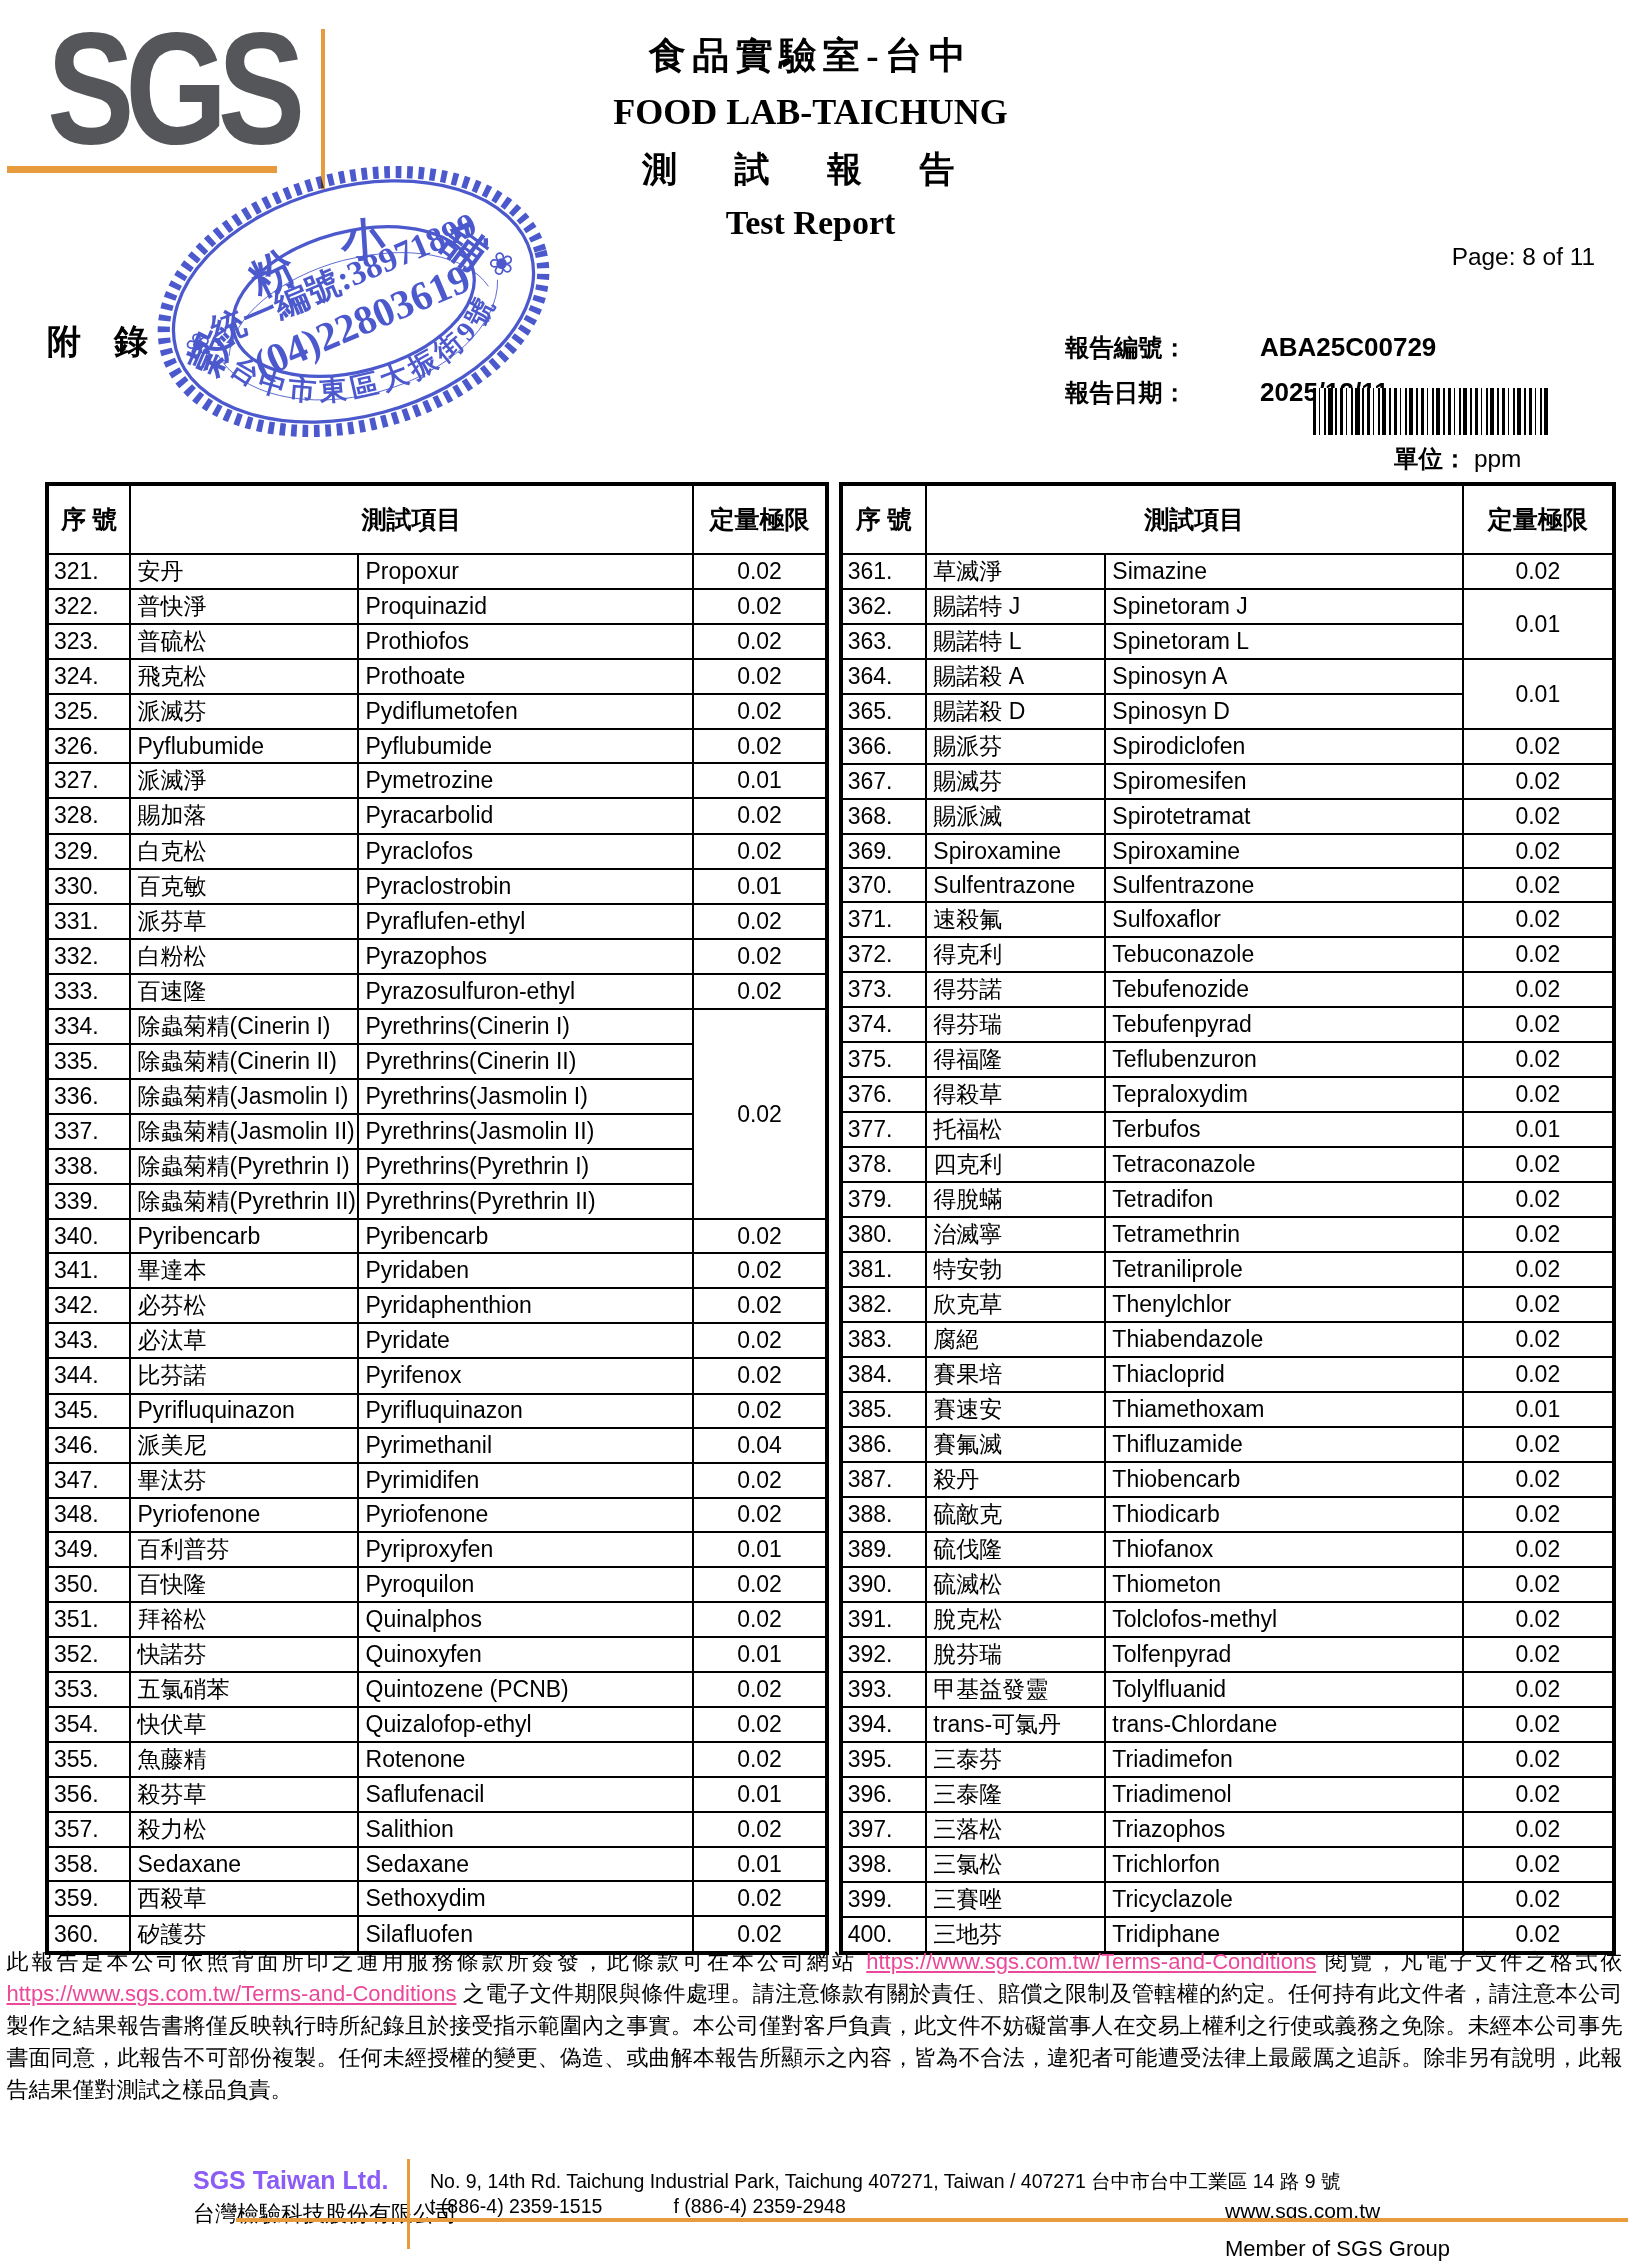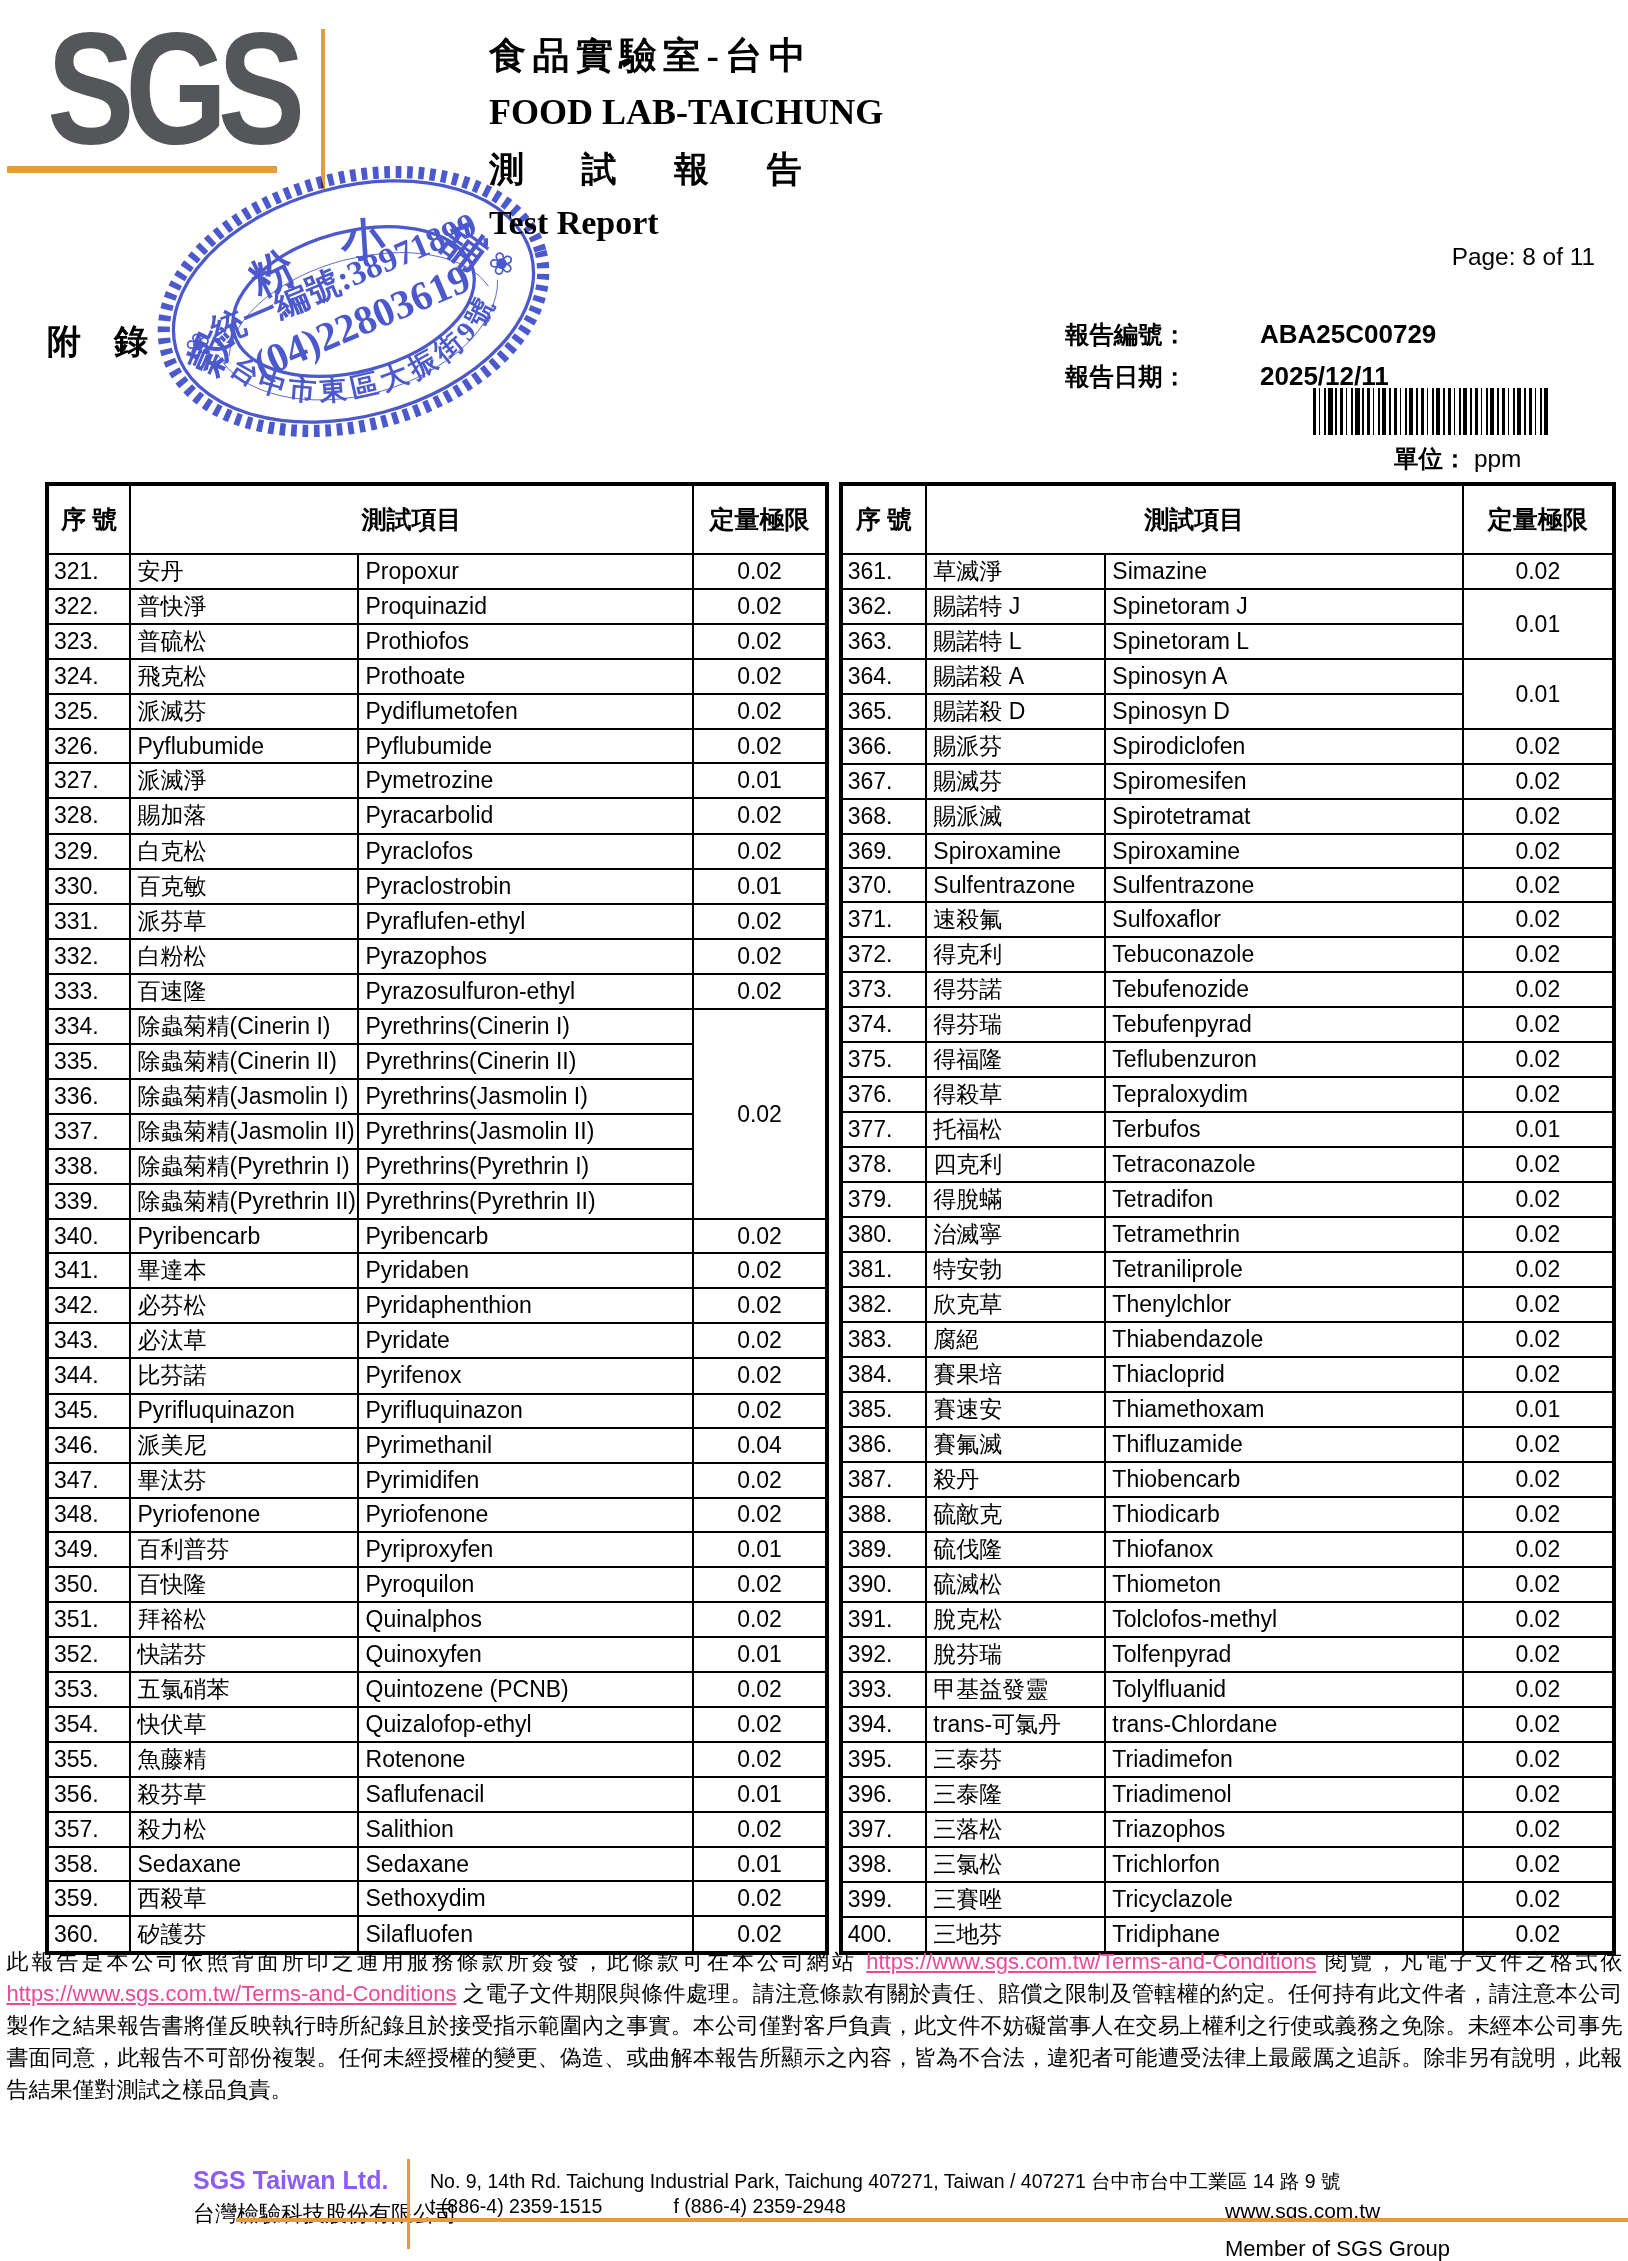--- a/index.html
+++ b/index.html
@@ -8,34 +8,34 @@
 
   
   .sgs-text{position:absolute;left:47px;top:14.7px;font-size:160px;line-height:145px;
             font-weight:bold;letter-spacing:-11.4px;color:#54565A;
             transform:scaleX(0.82);transform-origin:left top;
             font-family:"Liberation Sans",sans-serif;}
   .sgs-underline{position:absolute;left:6.5px;top:166px;width:270px;height:6.5px;background:#E89B3C;}
   .sgs-vline{position:absolute;left:321px;top:29px;width:4.1px;height:160px;background:#E89B3C;}
 
   
-  .titles{position:absolute;left:489px;top:31px;width:643px;text-align:left;
+  .titles{position:absolute;left:489px;top:31px;width:643px;text-align:center;
           font-family:"Liberation Serif","DejaVu Serif",serif;font-weight:bold;}
   .t-zh{font-size:37px;letter-spacing:6.5px;}
   .t-en{font-size:36px;margin-top:9.8px;}
   .t-rep-zh{font-size:35px;letter-spacing:24.4px;margin-top:13px;}
   .t-rep-en{font-size:34px;margin-top:11.4px;}
 
   .page-label{position:absolute;right:34px;top:243px;font-size:24.4px;}
 
   .appendix{position:absolute;left:47px;top:319px;font-size:34px;font-weight:bold;
             letter-spacing:33px;font-family:"Liberation Serif","DejaVu Serif",serif;}
 
   .meta{position:absolute;left:1065px;top:319px;}
-  .meta-row{display:flex;margin-bottom:9.8px;}
+  .meta-row{display:flex;margin-bottom:9.8px;margin-top:13px;}
   .meta-label{width:195px;font-size:24.4px;font-weight:bold;
               font-family:"Liberation Serif","DejaVu Serif",serif;}
   .meta-value{font-size:26px;font-weight:bold;}
 
   .barcode{position:absolute;left:1313px;top:388px;width:238px;height:47px;
     background:repeating-linear-gradient(90deg,#000 0 3.3px,#fff 3.3px 5.7px,#000 5.7px 7.3px,
       #fff 7.3px 11.4px,#000 11.4px 13px,#fff 13px 14.7px,#000 14.7px 19.5px,#fff 19.5px 22px,
       #000 22px 23.6px,#fff 23.6px 27px);}
 
   .unit-line{position:absolute;left:1368px;top:443px;font-size:24.4px;}

